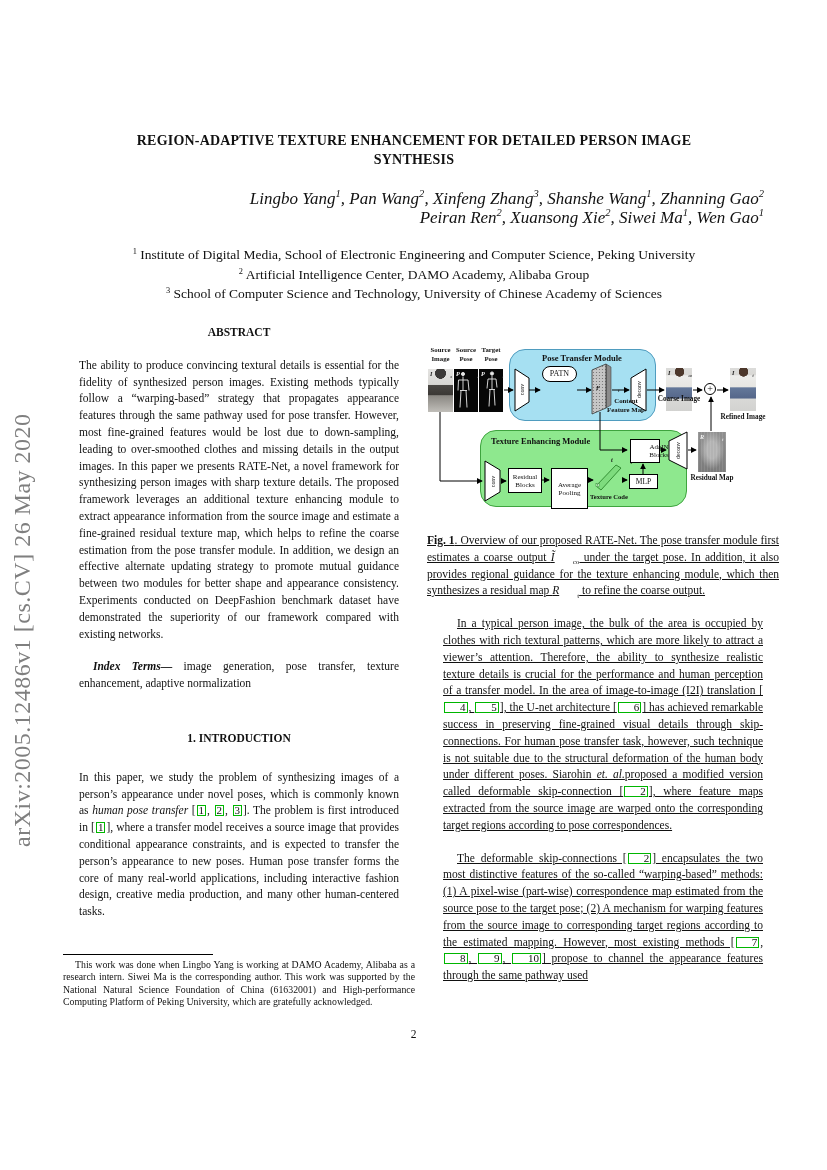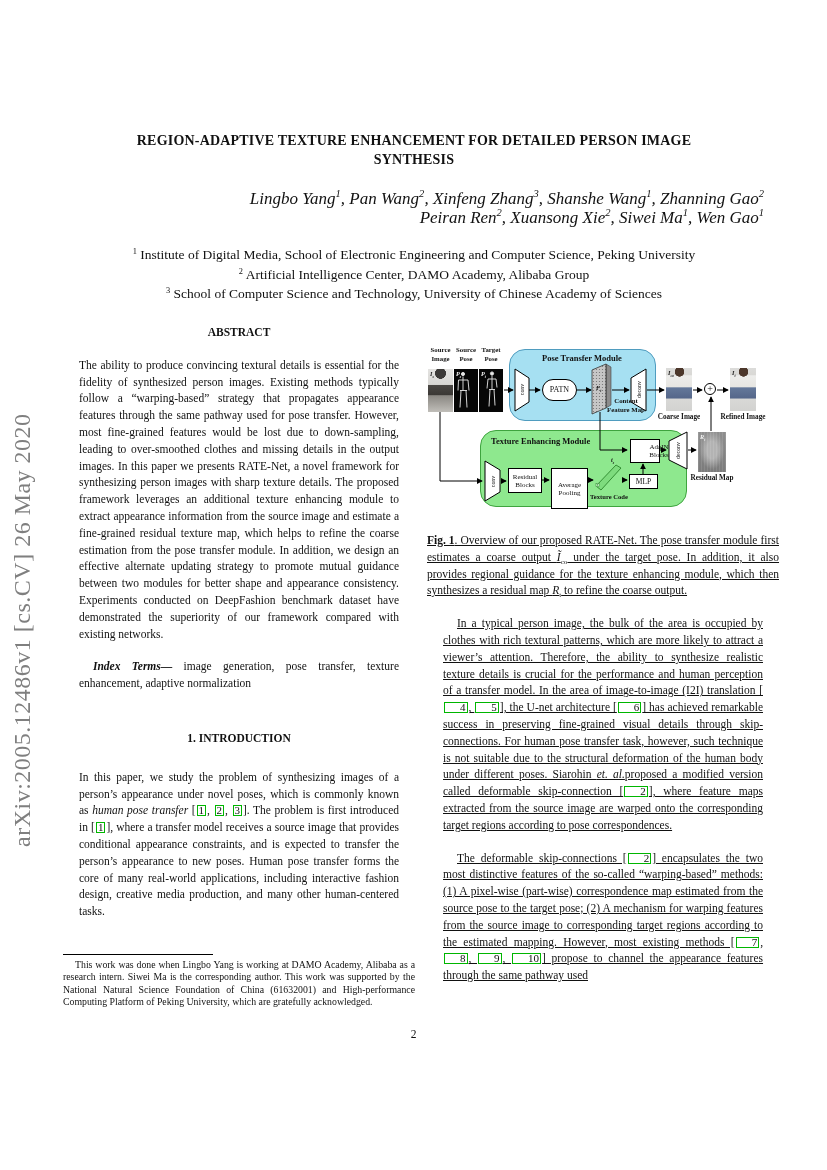--- a/index.html
+++ b/index.html
@@ -7,21 +7,21 @@
        font-family:"Liberation Serif",serif;color:#111;overflow:hidden;}
 
   
   .title{position:absolute;top:131px;left:64px;width:700px;text-align:center;
          font-weight:bold;font-size:14px;line-height:19px;letter-spacing:.2px;}
   .authors{position:absolute;top:189px;left:64px;width:700px;text-align:right;
            font-style:italic;font-size:17px;line-height:19px;}
   .affils{position:absolute;top:245px;left:34px;width:760px;text-align:center;
           font-size:13.5px;line-height:19.5px;}
   sup{font-size:.62em;line-height:0;vertical-align:super;}
-  sub{font-size:.62em;line-height:0;vertical-align:sub;}
+  sub{font-size:.62em;line-height:0;vertical-align:sub;margin-left:18px;}
 
   
   .arxiv{position:absolute;left:9px;top:328px;height:604px;width:34px;
          writing-mode:vertical-rl;transform:rotate(180deg);
          font-size:24px;color:#7f7f7f;white-space:nowrap;letter-spacing:.5px;
          font-family:"Liberation Serif",serif;text-align:center;}
 
   
   .col{position:absolute;width:352px;font-size:11.5px;line-height:16.8px;
        text-align:justify;}
@@ -201,31 +201,31 @@
             <polyline points="11,20 10,37"></polyline>
             <polyline points="15,20 16,36"></polyline>
         </g>
       </svg>
     </div>
     <div class="varlab" style="left:3px;top:26px;color:#222;"><span>I</span><sub>s</sub></div>
     <div class="varlab white" style="left:29px;top:26px;"><span>P</span><sub>s</sub></div>
     <div class="varlab white" style="left:54px;top:26px;"><span>P</span><sub>t</sub></div>
 
     <div class="rot" style="left:81px;top:41px;">conv</div>
-    <div class="fbox" style="left:115px;top:35px;width:35px;height:22px;font-size:8px;border-radius:11px;">PATN</div>
+    <div class="fbox" style="left:115px;top:22px;width:35px;height:16px;font-size:8px;border-radius:11px;">PATN</div>
     <div class="varlab" style="left:169px;top:40px;color:#111;"><span>F</span><sub>t</sub></div>
     <div class="lab2" style="left:178px;top:53px;width:42px;font-weight:bold;">
       <div>Content</div>
       <div>Feature Map</div>
     </div>
     <div class="rot" style="left:198px;top:41px;">deconv</div>
 
     <div class="thumb img-photo-person" style="left:239px;top:24px;width:26px;height:43px;"></div>
     <div class="varlab" style="left:241px;top:25px;color:#222;"><span>I</span><sub>co</sub></div>
-    <div class="outcap" style="left:224px;top:69px;width:56px;">Coarse Image</div>
+    <div class="outcap" style="left:224px;top:51px;width:56px;">Coarse Image</div>
     <div class="pluscirc">+</div>
     <div class="thumb img-photo-person" style="left:303px;top:24px;width:26px;height:43px;"></div>
     <div class="varlab" style="left:305px;top:25px;color:#222;"><span>I</span><sub>t</sub></div>
     <div class="outcap" style="left:288px;top:69px;width:56px;">Refined Image</div>
 
     <div class="rot" style="left:52px;top:133px;">conv</div>
     <div class="fbox" style="left:81px;top:124px;width:34px;height:25px;">
       <div>
           <div>Residual</div>
           <div>Blocks</div>

